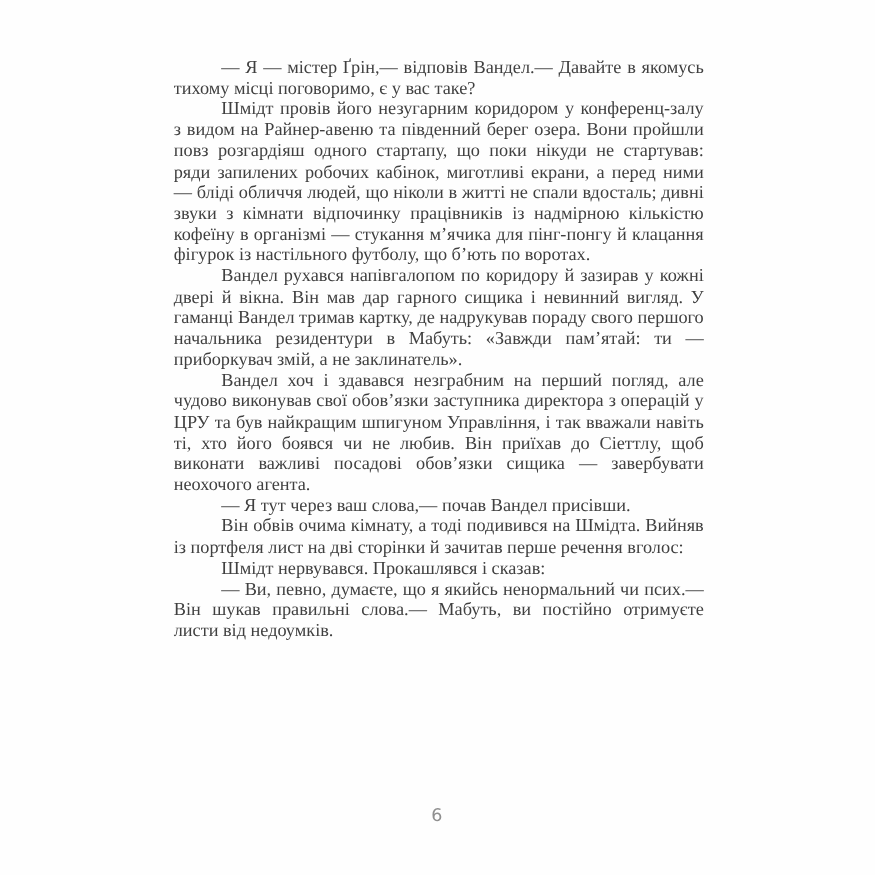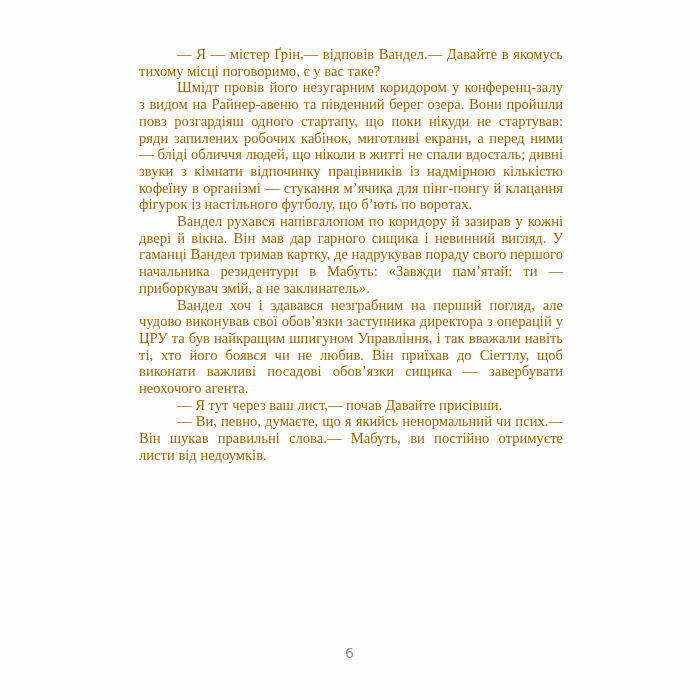--- a/index.html
+++ b/index.html
@@ -13,21 +13,21 @@
     height: 700px;
     background: #fefefe;
     overflow: hidden;
     font-family: "Liberation Serif", "DejaVu Serif", serif;
   }
   .text-block {
     position: absolute;
     left: 139px;
     top: 46px;
     width: 424px;
-    color: #a16207;
+    color: #404040;
     font-size: 14.6px;
     line-height: 16.7px;
     text-align: justify;
     hyphens: auto;
     -webkit-hyphens: auto;
   }
   .text-block p {
     margin: 0;
     padding: 0;
     text-indent: 38px;
@@ -46,17 +46,19 @@
 </style>
 </head>
 <body>
 
 <div class="book-page">
   <div class="text-block">
     <p>— Я — містер Ґрін,— відповів Вандел.— Давайте в якомусь тихому місці поговоримо, є у вас таке?</p>
     <p>Шмідт провів його незугарним коридором у конференц-залу з видом на Райнер-авеню та південний берег озера. Вони пройшли повз розгардіяш одного стартапу, що поки нікуди не стартував: ряди запилених робочих кабінок, миготливі екрани, а перед ними — бліді обличчя людей, що ніколи в житті не спали вдосталь; дивні звуки з кімнати відпочинку працівників із надмірною кількістю кофеїну в організмі — стукання м’ячика для пінг-понгу й клацання фігурок із настільного футболу, що б’ють по воротах.</p>
     <p>Вандел рухався напівгалопом по коридору й зазирав у кожні двері й вікна. Він мав дар гарного сищика і невинний вигляд. У гаманці Вандел тримав картку, де надрукував пораду свого першого начальника резидентури в Мабуть: «Завжди пам’ятай: ти — приборкувач змій, а не заклинатель».</p>
     <p>Вандел хоч і здавався незграбним на перший погляд, але чудово виконував свої обов’язки заступника директора з операцій у ЦРУ та був найкращим шпигуном Управління, і так вважали навіть ті, хто його боявся чи не любив. Він приїхав до Сіеттлу, щоб виконати важливі посадові обов’язки сищика — завербувати неохочого агента.</p>
-    <p>— Я тут через ваш лист,— почав Давайте присівши.</p>
+    <p>— Я тут через ваш слова,— почав Вандел присівши.</p>
+    <p>Він обвів очима кімнату, а тоді подивився на Шмідта. Вийняв із портфеля лист на дві сторінки й зачитав перше речення вголос:</p>
+    <p>Шмідт нервувався. Прокашлявся і сказав:</p>
     <p>— Ви, певно, думаєте, що я якийсь ненормальний чи псих.— Він шукав правильні слова.— Мабуть, ви постійно отримуєте листи від недоумків.</p>
   </div>
   <div class="page-number">6</div>
 </div>
 
 </body></html>

